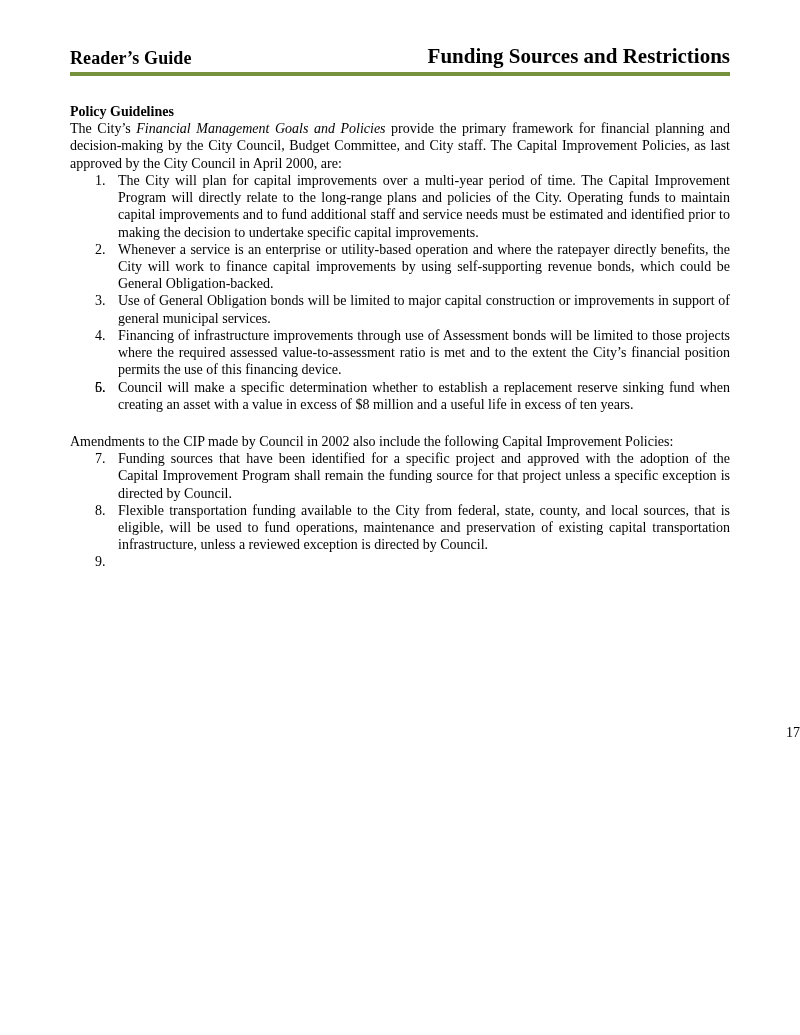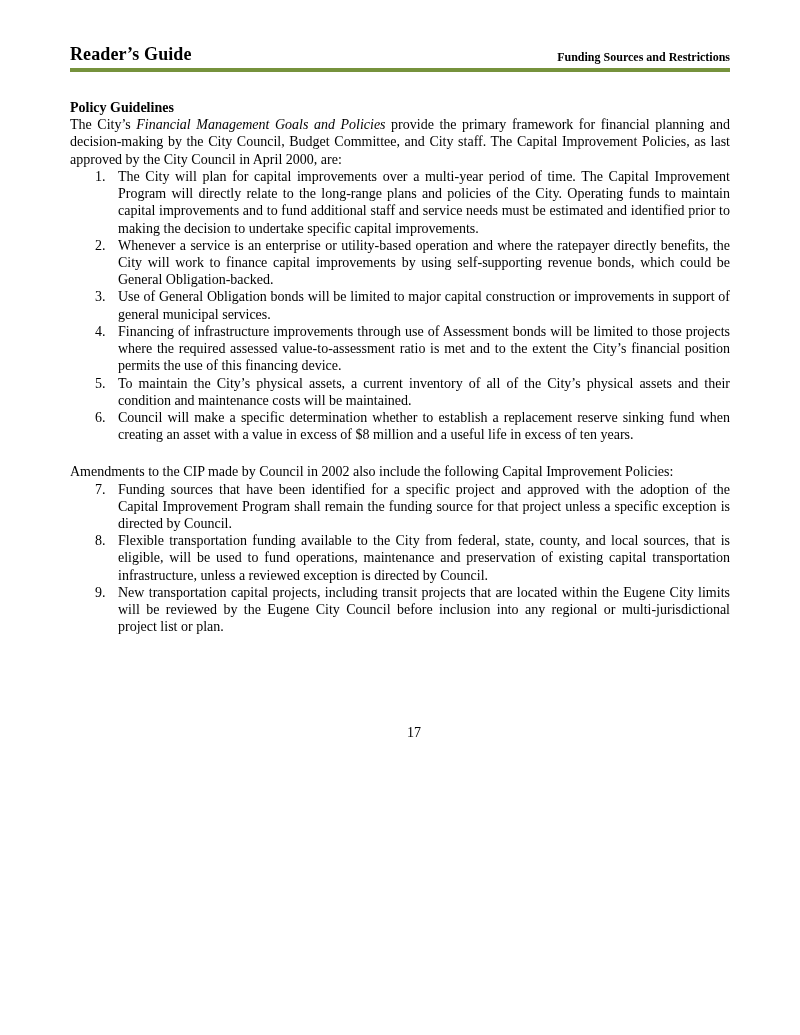--- a/index.html
+++ b/index.html
@@ -24,21 +24,21 @@
     align-items: flex-end;
     border-bottom: 4px solid #76923C;
     padding-bottom: 3px;
   }
   .header-left {
     font-size: 18px;
     font-weight: bold;
     letter-spacing: 0.1px;
   }
   .header-right {
-    font-size: 12px;
+    font-size: 21px;
     font-weight: bold;
   }
   .content {
     margin-top: 27px;
     font-size: 14px;
     line-height: 1.23;
   }
   .section-heading {
     font-weight: bold;
     text-align: left;
@@ -65,21 +65,21 @@
     top: 0;
   }
   .spacer {
     height: 20px;
   }
   .footer {
     position: absolute;
     left: 0;
     right: 0;
     bottom: 34px;
-    text-align: center;
+    text-align: right;
     font-size: 14px;
     margin-left: 28px;
   }
 </style>
 </head>
 <body>
 
 <div class="page">
 
   <div class="header">
@@ -110,21 +110,20 @@
         <span>Use of General Obligation bonds will be limited to major capital construction or improvements in support of general municipal services.</span>
       </div>
 
       <div class="li">
         <span class="num">4.</span>
         <span>Financing of infrastructure improvements through use of Assessment bonds will be limited to those projects where the required assessed value-to-assessment ratio is met and to the extent the City’s financial position permits the use of this financing device.</span>
       </div>
 
       <div class="li">
         <span class="num">5.</span>
-        <span>To maintain the City’s physical assets, a current inventory of all of the City’s physical assets and their condition and maintenance costs will be maintained.</span>
       </div>
 
       <div class="li">
         <span class="num">6.</span>
         <span>Council will make a specific determination whether to establish a replacement reserve sinking fund when creating an asset with a value in excess of $8 million and a useful life in excess of ten years.</span>
       </div>
 
     </div>
 
     <div class="spacer"></div>
@@ -138,21 +137,20 @@
         <span>Funding sources that have been identified for a specific project and approved with the adoption of the Capital Improvement Program shall remain the funding source for that project unless a specific exception is directed by Council.</span>
       </div>
 
       <div class="li">
         <span class="num">8.</span>
         <span>Flexible transportation funding available to the City from federal, state, county, and local sources, that is eligible, will be used to fund operations, maintenance and preservation of existing capital transportation infrastructure, unless a reviewed exception is directed by Council.</span>
       </div>
 
       <div class="li">
         <span class="num">9.</span>
-        <span>New transportation capital projects, including transit projects that are located within the Eugene City limits will be reviewed by the Eugene City Council before inclusion into any regional or multi-jurisdictional project list or plan.</span>
       </div>
 
     </div>
 
   </div>
 
   <div class="footer">
     <span>17</span>
   </div>
 

